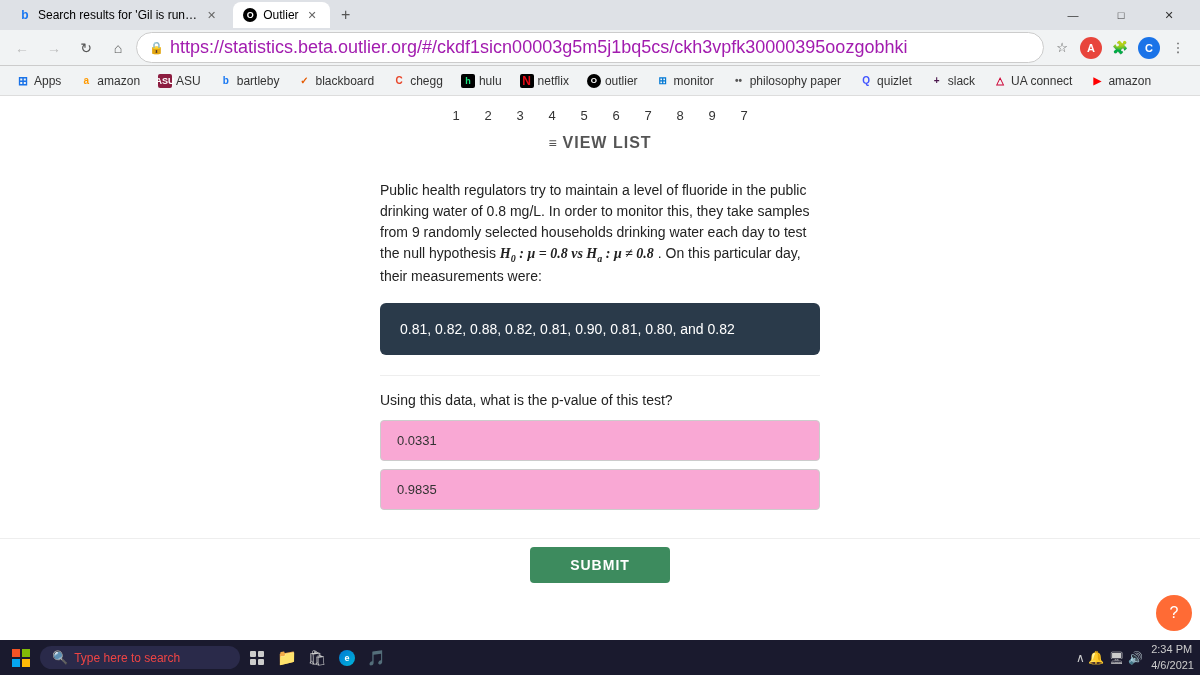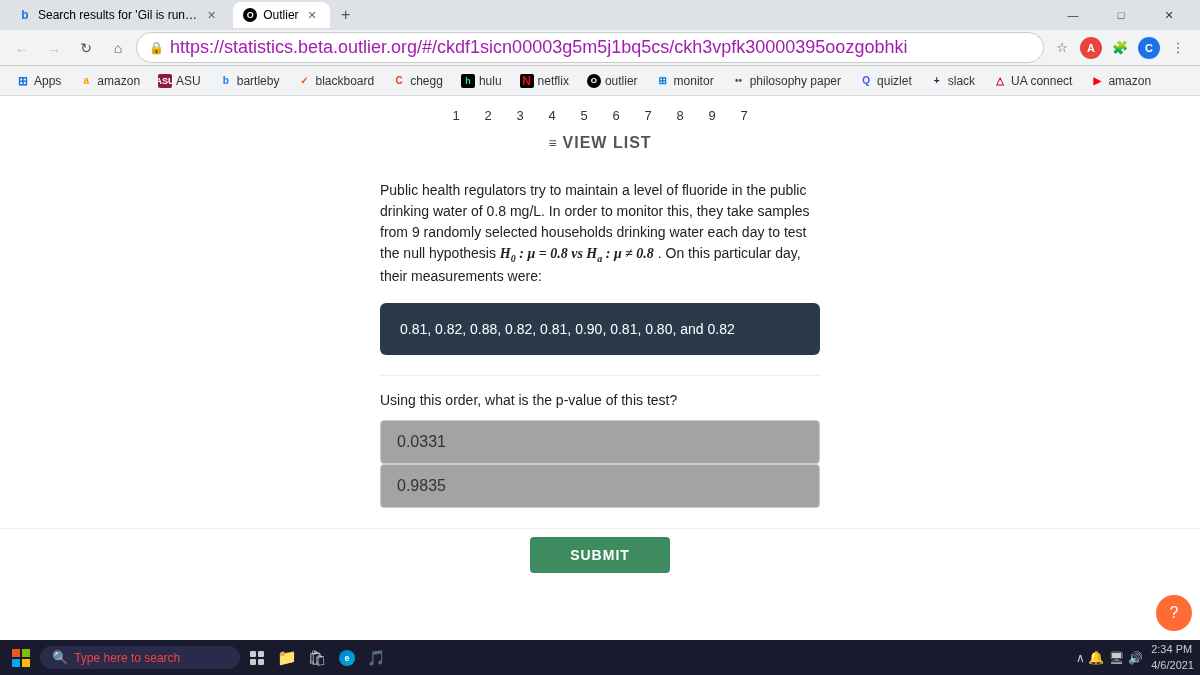--- a/index.html
+++ b/index.html
@@ -171,24 +171,25 @@
     .sub-question {
       font-size: 14px;
       color: #222;
       margin-bottom: 12px;
     }
 
     .answer-option {
       border: 1px solid #ccc;
       border-radius: 4px;
       padding: 12px 16px;
-      cursor: pointer;
-      font-size: 16px;
+      margin-bottom: 8px;
+      cursor: pointer;
+      font-size: 13px;
       color: #333;
-      background: #a3a3a3;
+      background: #f9a8d4;
     }
 
     
     .bottom-bar {
       display: flex;
       align-items: center;
       justify-content: center;
       padding: 8px 0;
       background: #fff;
       border-top: 1px solid #eee;
@@ -425,21 +426,21 @@
       <span style="font-style:italic;font-family:serif;font-weight:bold;">H<sub>0</sub> : μ = 0.8 vs H<sub>a</sub> : μ ≠ 0.8</span>
       <span>. On this particular day, their measurements were:</span>
     </div>
 
     <div class="data-box">
       <span>0.81, 0.82, 0.88, 0.82, 0.81, 0.90, 0.81, 0.80, and 0.82</span>
     </div>
 
     <div class="divider"></div>
 
-    <div class="sub-question">Using this order, what is the p-value of this test?</div>
+    <div class="sub-question">Using this data, what is the p-value of this test?</div>
 
     <div class="answer-option">0.0331</div>
     <div class="answer-option">0.9835</div>
   </div>
 
   <div class="bottom-bar">
     <button class="submit-btn">SUBMIT</button>
   </div>
 </div>
 

